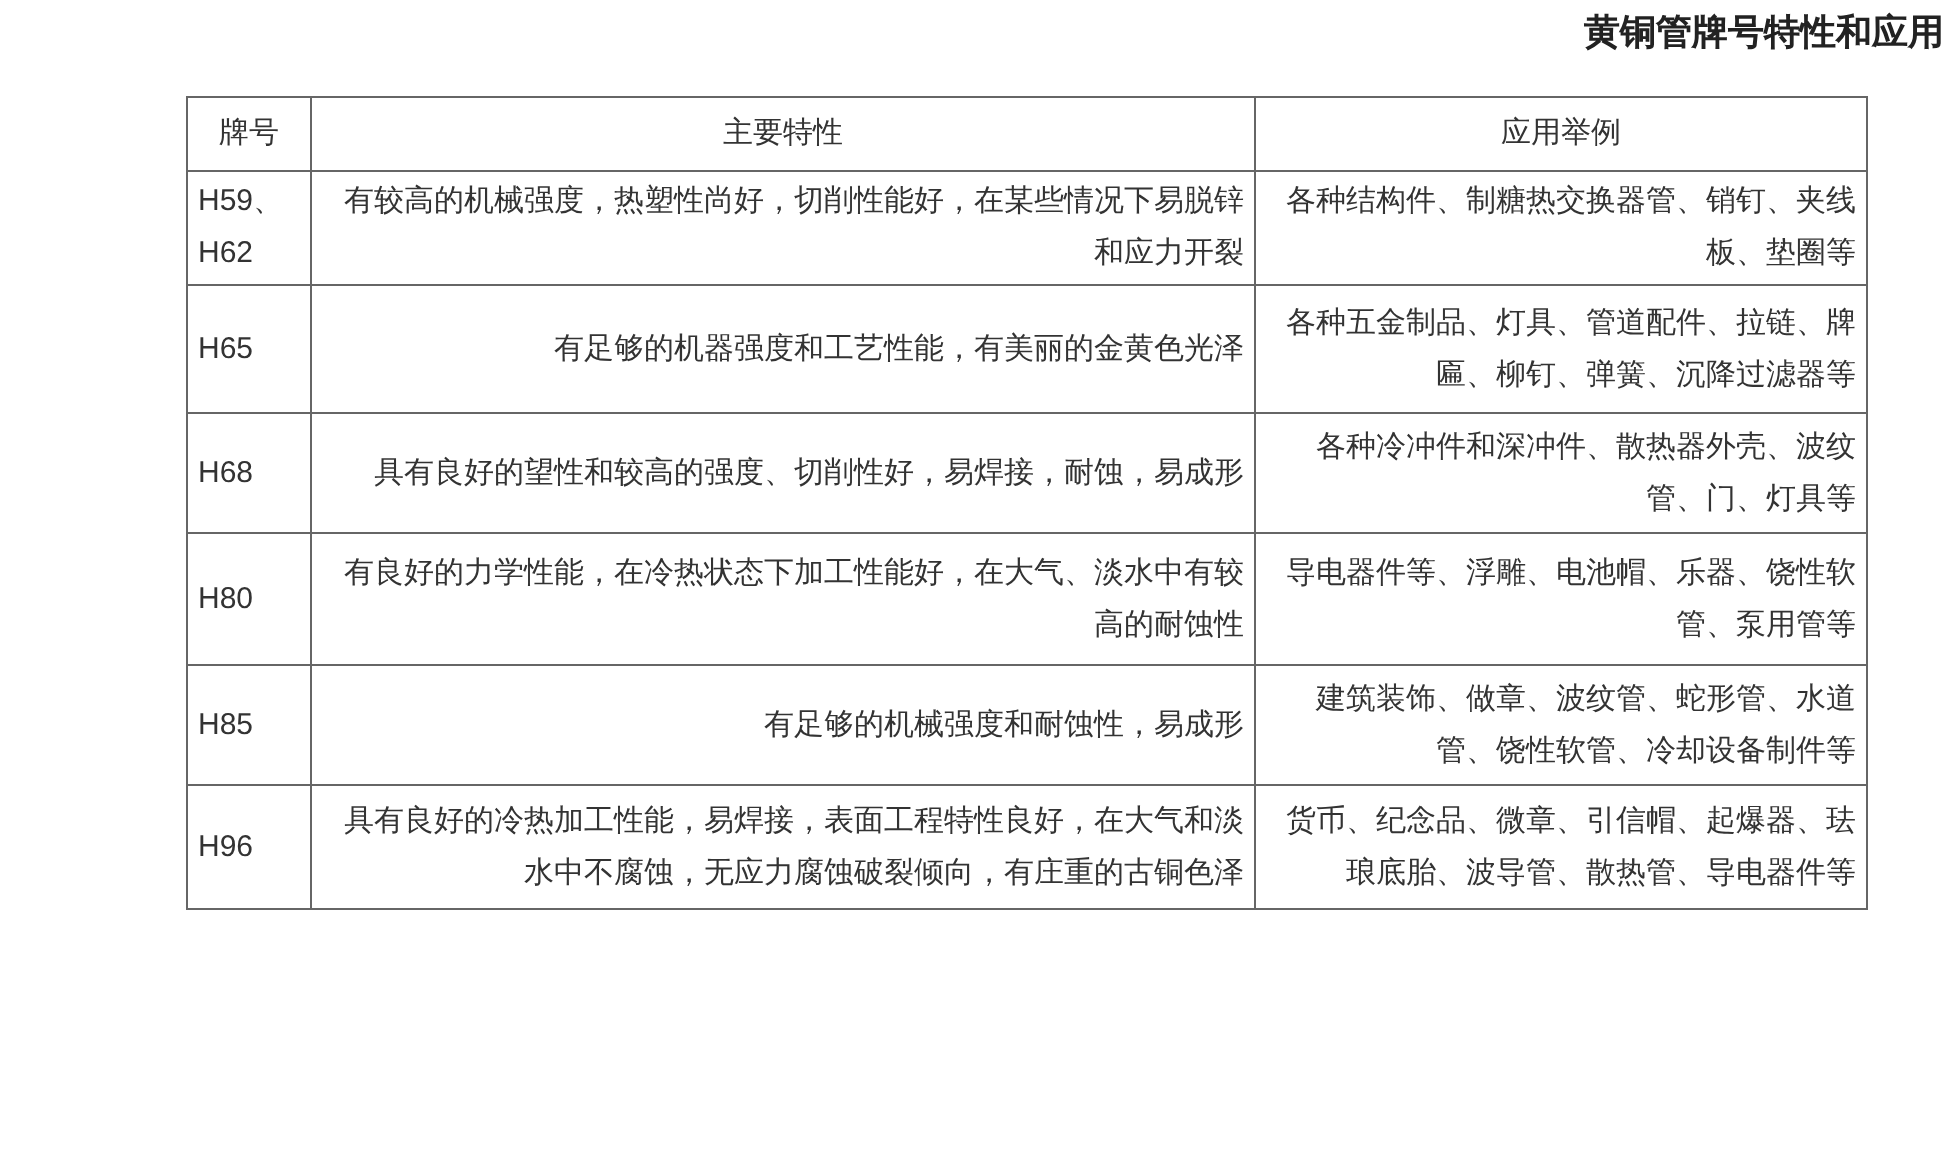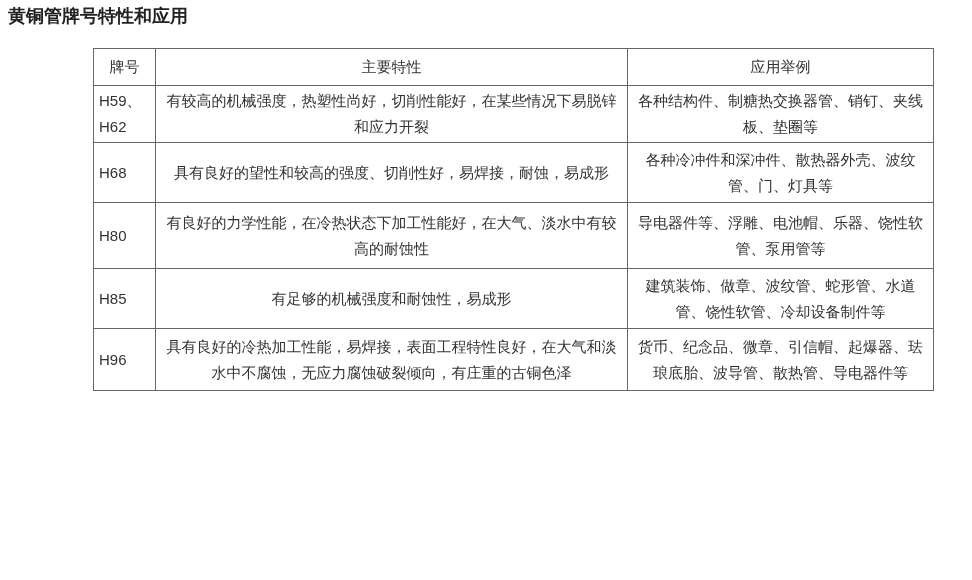--- a/index.html
+++ b/index.html
@@ -10,20 +10,21 @@
     height: 580px;
     overflow: hidden;
     font-family: "Liberation Sans", "DejaVu Sans", sans-serif;
   }
   .page-title {
     margin: 6px 0 0 8px;
     font-size: 18px;
     line-height: 20px;
     font-weight: bold;
     color: #222222;
+    text-align: right;
   }
   table.grade-table {
     border-collapse: collapse;
     table-layout: fixed;
     width: 840px;
     margin: 22px 0 0 93px;
   }
   .grade-table th,
   .grade-table td {
     border: 1px solid #666666;
@@ -33,21 +34,21 @@
     padding: 2px 5px;
     vertical-align: middle;
     font-weight: normal;
     word-break: break-all;
   }
   .grade-table th { text-align: center; }
   .col-grade    { width: 62px; }
   .col-features { width: 472px; }
   .col-apps     { width: 306px; }
   td.cell-grade { text-align: left; }
-  td.cell-features, td.cell-apps { text-align: center; }
+  td.cell-features, td.cell-apps { text-align: right; }
   tr.hdr { height: 37px; }
   tr.r0 { height: 55px; }
   tr.r1 { height: 64px; }
   tr.r2 { height: 60px; }
   tr.r3 { height: 58px; }
   tr.r4 { height: 66px; }
   tr.r5 { height: 60px; }
   tr.r6 { height: 55px; }
   tr.r7 { height: 62px; }
 </style>
@@ -68,20 +69,25 @@
       <th>主要特性</th>
       <th>应用举例</th>
     </tr>
   </thead>
   <tbody>
     <tr class="r0">
       <td class="cell-grade">H59、H62</td>
       <td class="cell-features">有较高的机械强度，热塑性尚好，切削性能好，在某些情况下易脱锌和应力开裂</td>
       <td class="cell-apps">各种结构件、制糖热交换器管、销钉、夹线板、垫圈等</td>
     </tr>
+    <tr class="r1">
+      <td class="cell-grade">H65</td>
+      <td class="cell-features">有足够的机器强度和工艺性能，有美丽的金黄色光泽</td>
+      <td class="cell-apps">各种五金制品、灯具、管道配件、拉链、牌匾、柳钉、弹簧、沉降过滤器等</td>
+    </tr>
     <tr class="r2">
       <td class="cell-grade">H68</td>
       <td class="cell-features">具有良好的望性和较高的强度、切削性好，易焊接，耐蚀，易成形</td>
       <td class="cell-apps">各种冷冲件和深冲件、散热器外壳、波纹管、门、灯具等</td>
     </tr>
     <tr class="r4">
       <td class="cell-grade">H80</td>
       <td class="cell-features">有良好的力学性能，在冷热状态下加工性能好，在大气、淡水中有较高的耐蚀性</td>
       <td class="cell-apps">导电器件等、浮雕、电池帽、乐器、饶性软管、泵用管等</td>
     </tr>

